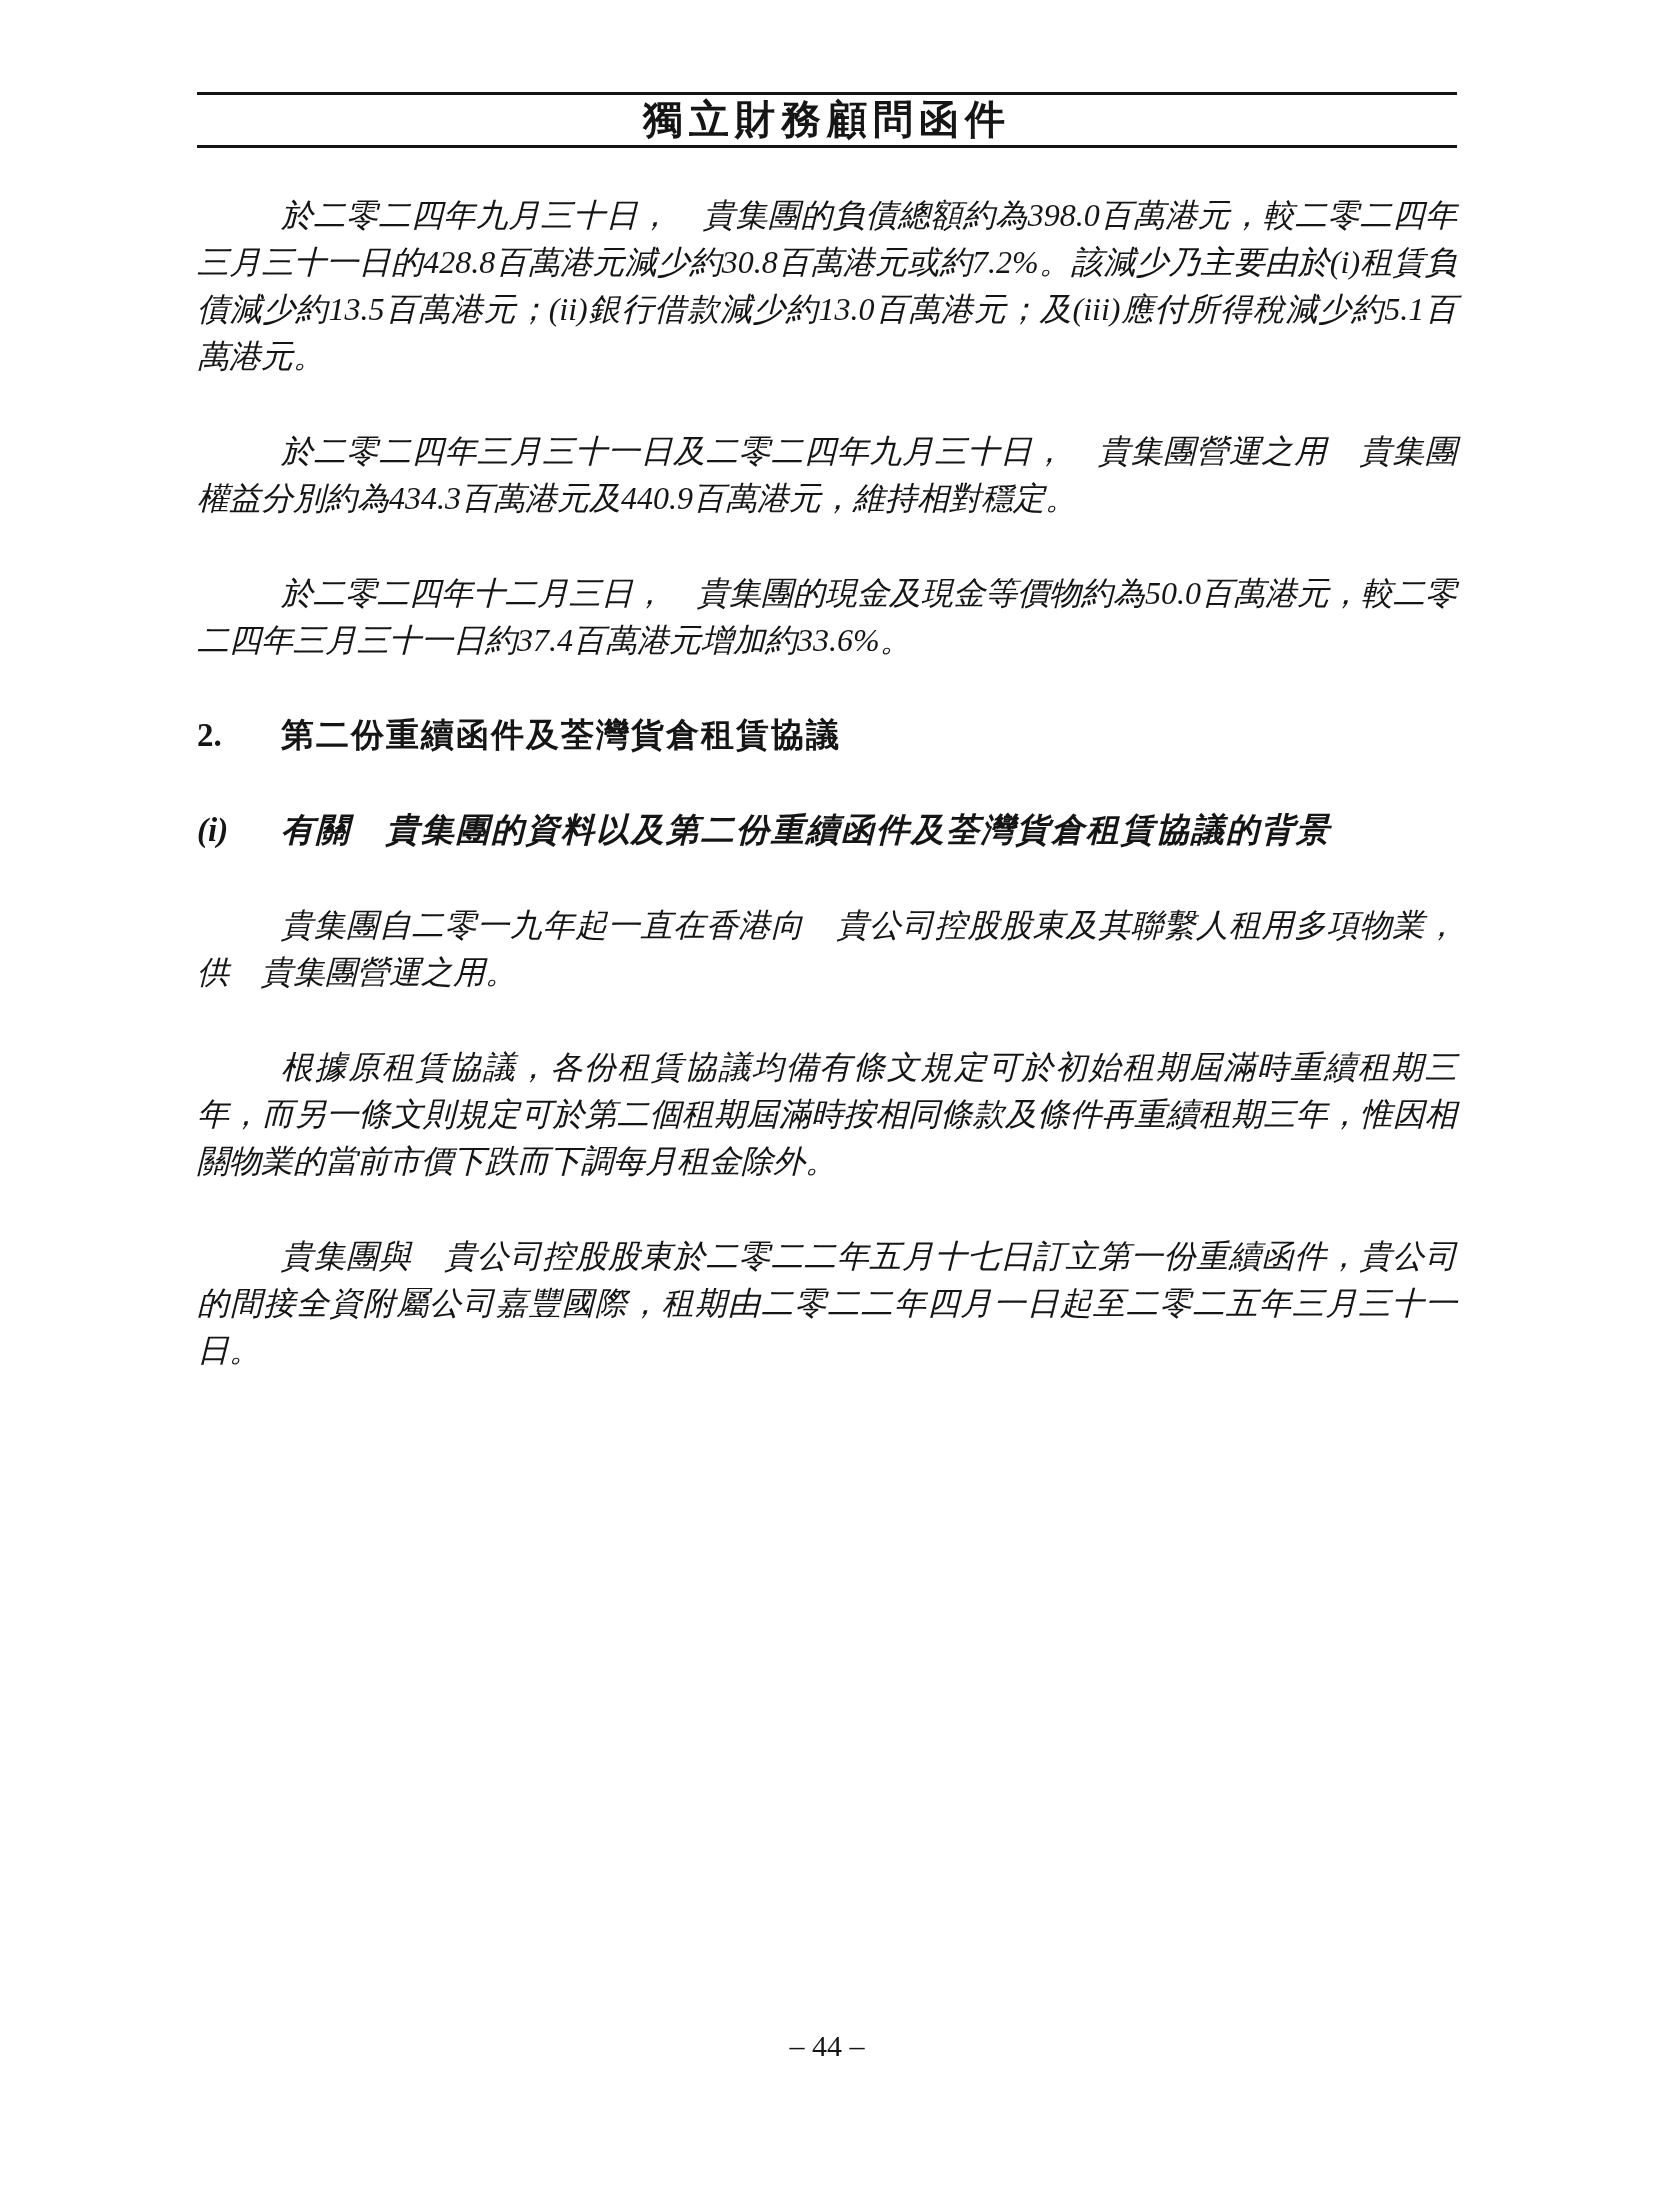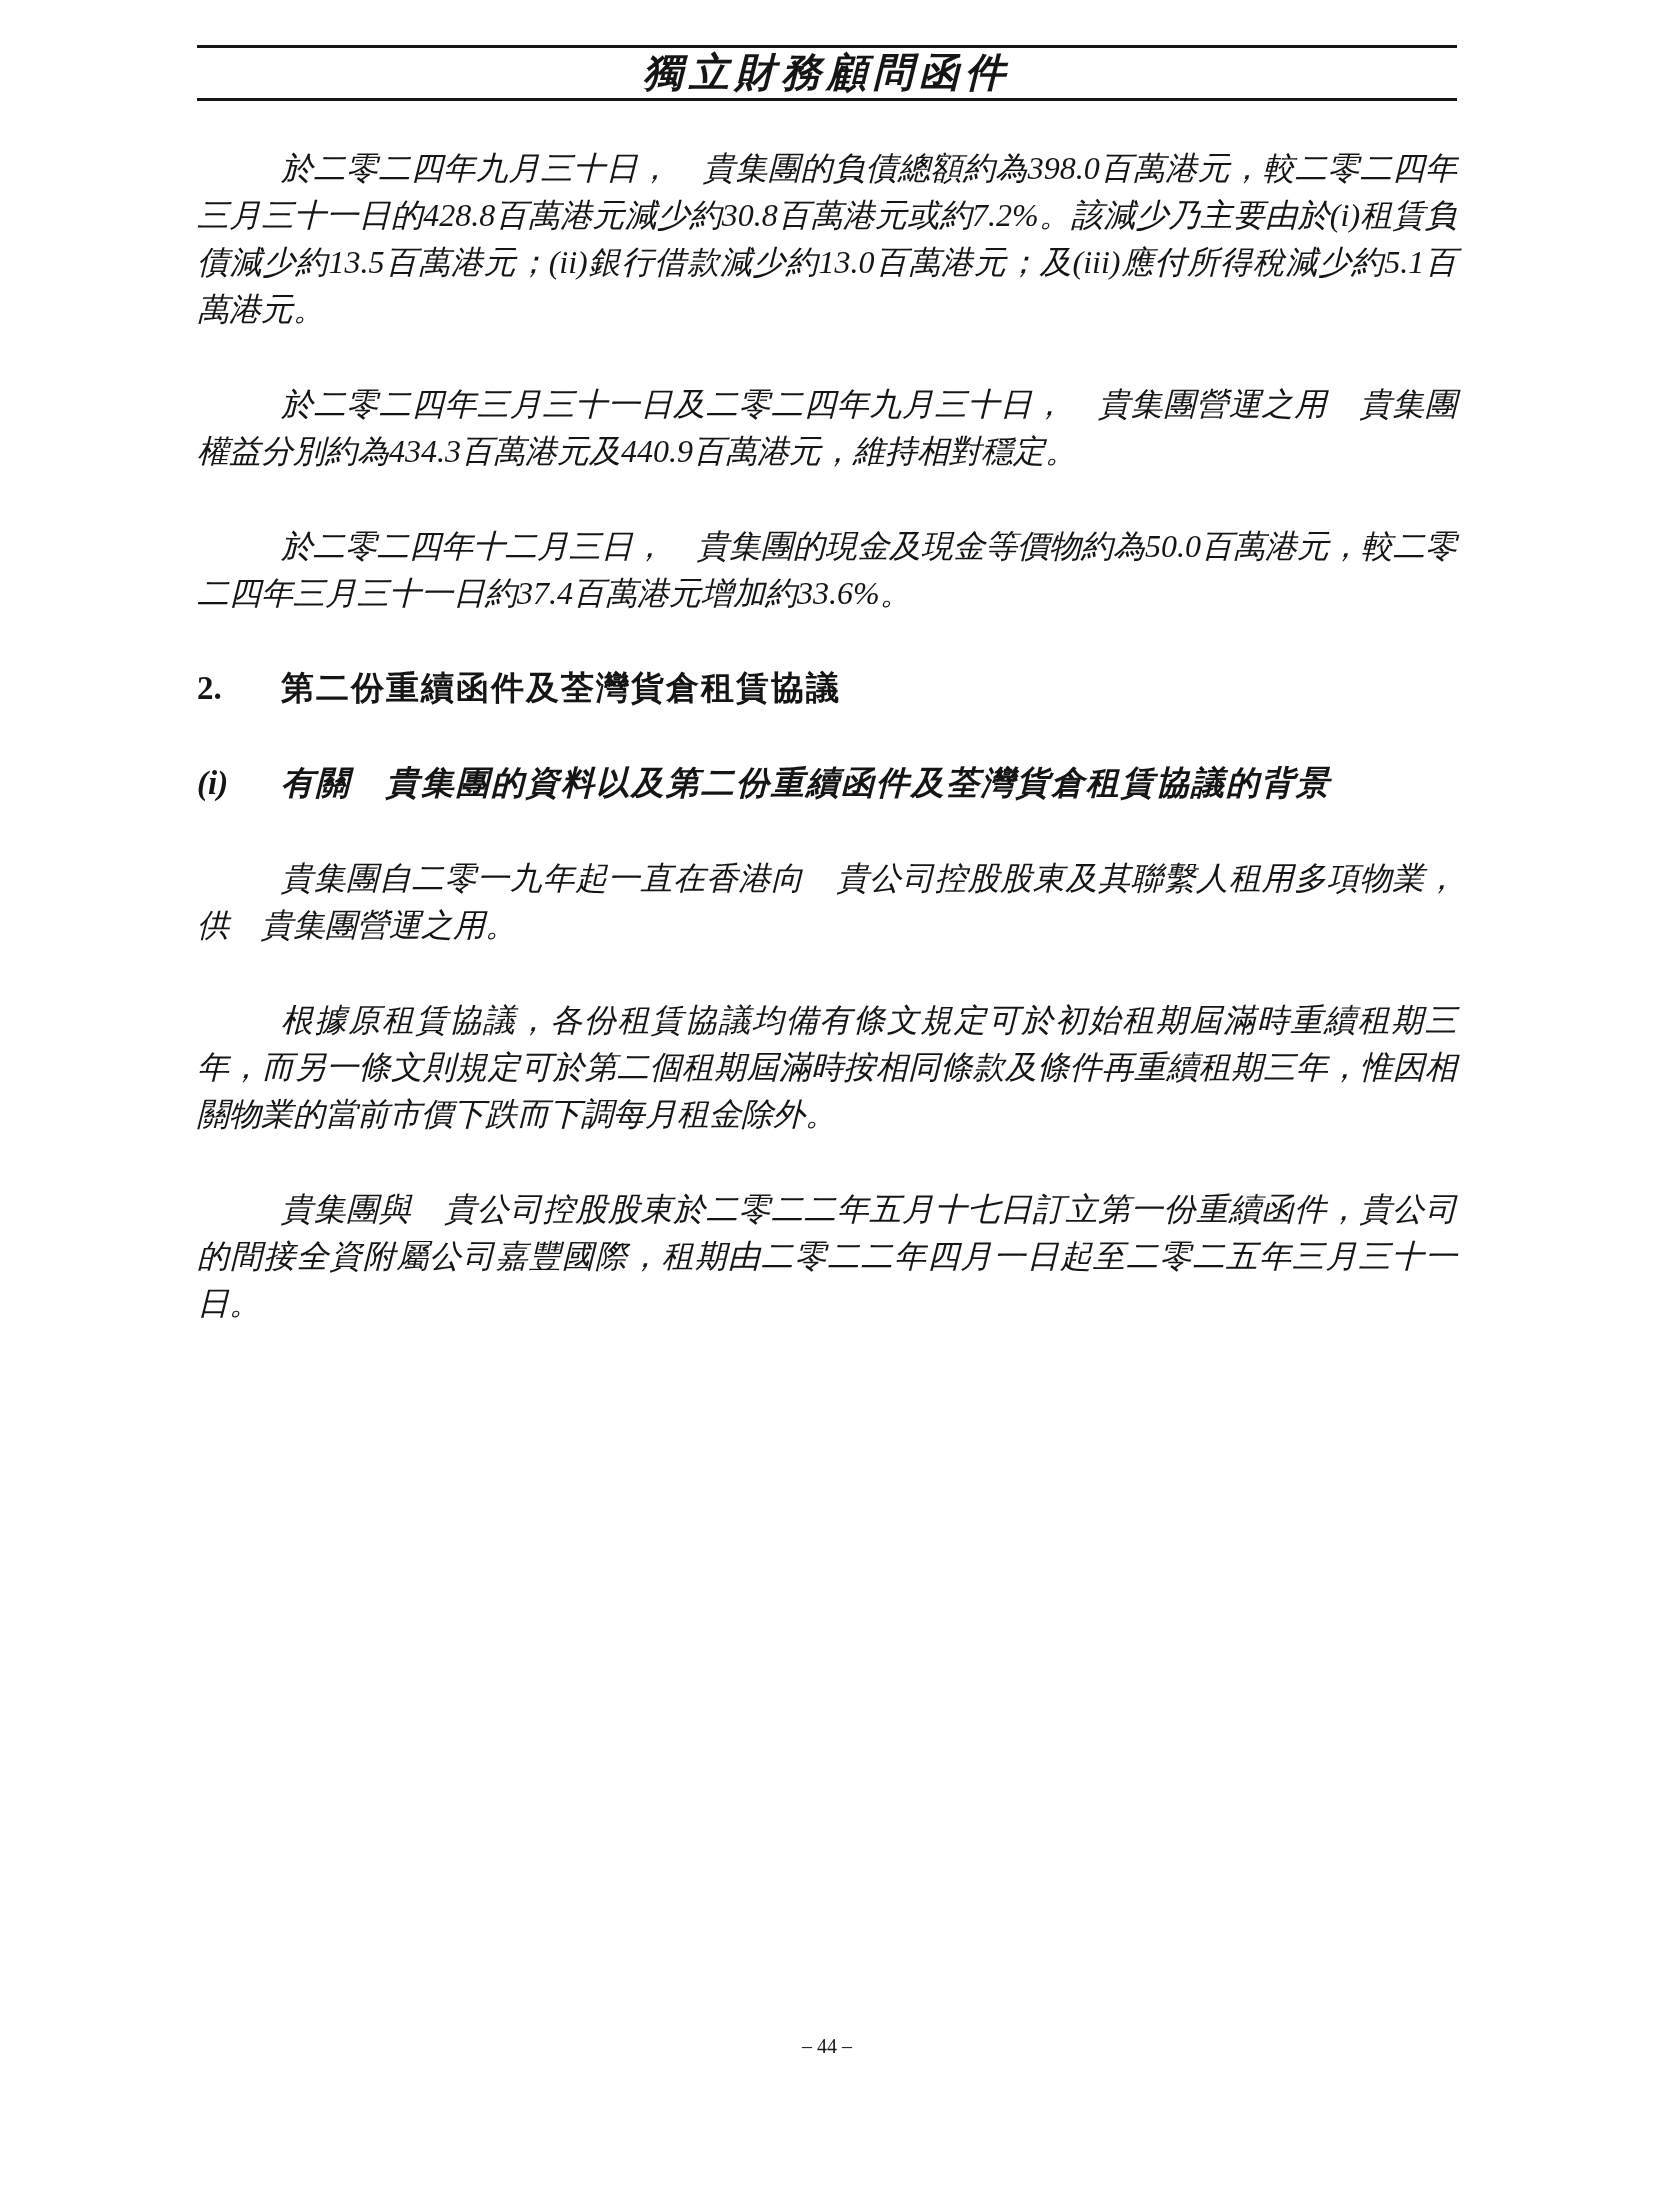--- a/index.html
+++ b/index.html
@@ -16,24 +16,23 @@
     color: #151515;
     overflow: hidden;
   }
   .content {
     position: absolute;
     left: 197px;
     width: 1260px;
     top: 0;
   }
   .doc-header {
-    margin-top: 45px;
+    margin-top: 92px;
     border-top: 3px solid #151515;
     border-bottom: 3px solid #151515;
-    font-style: italic;
   }
   .doc-header .title {
     height: 50px;
     line-height: 50px;
     text-align: center;
     font-size: 40px;
     font-weight: 700;
     letter-spacing: 6px;
     white-space: nowrap;
   }
@@ -65,21 +64,21 @@
   }
   .heading.sub {
     font-style: italic;
   }
   .page-number {
     position: absolute;
     top: 2026px;
     left: 0;
     width: 100%;
     text-align: center;
-    font-size: 20px;
+    font-size: 30px;
     line-height: 40px;
     color: #151515;
   }
 </style>
 </head>
 <body>
 
 <div class="page">
   <div class="content">
 

